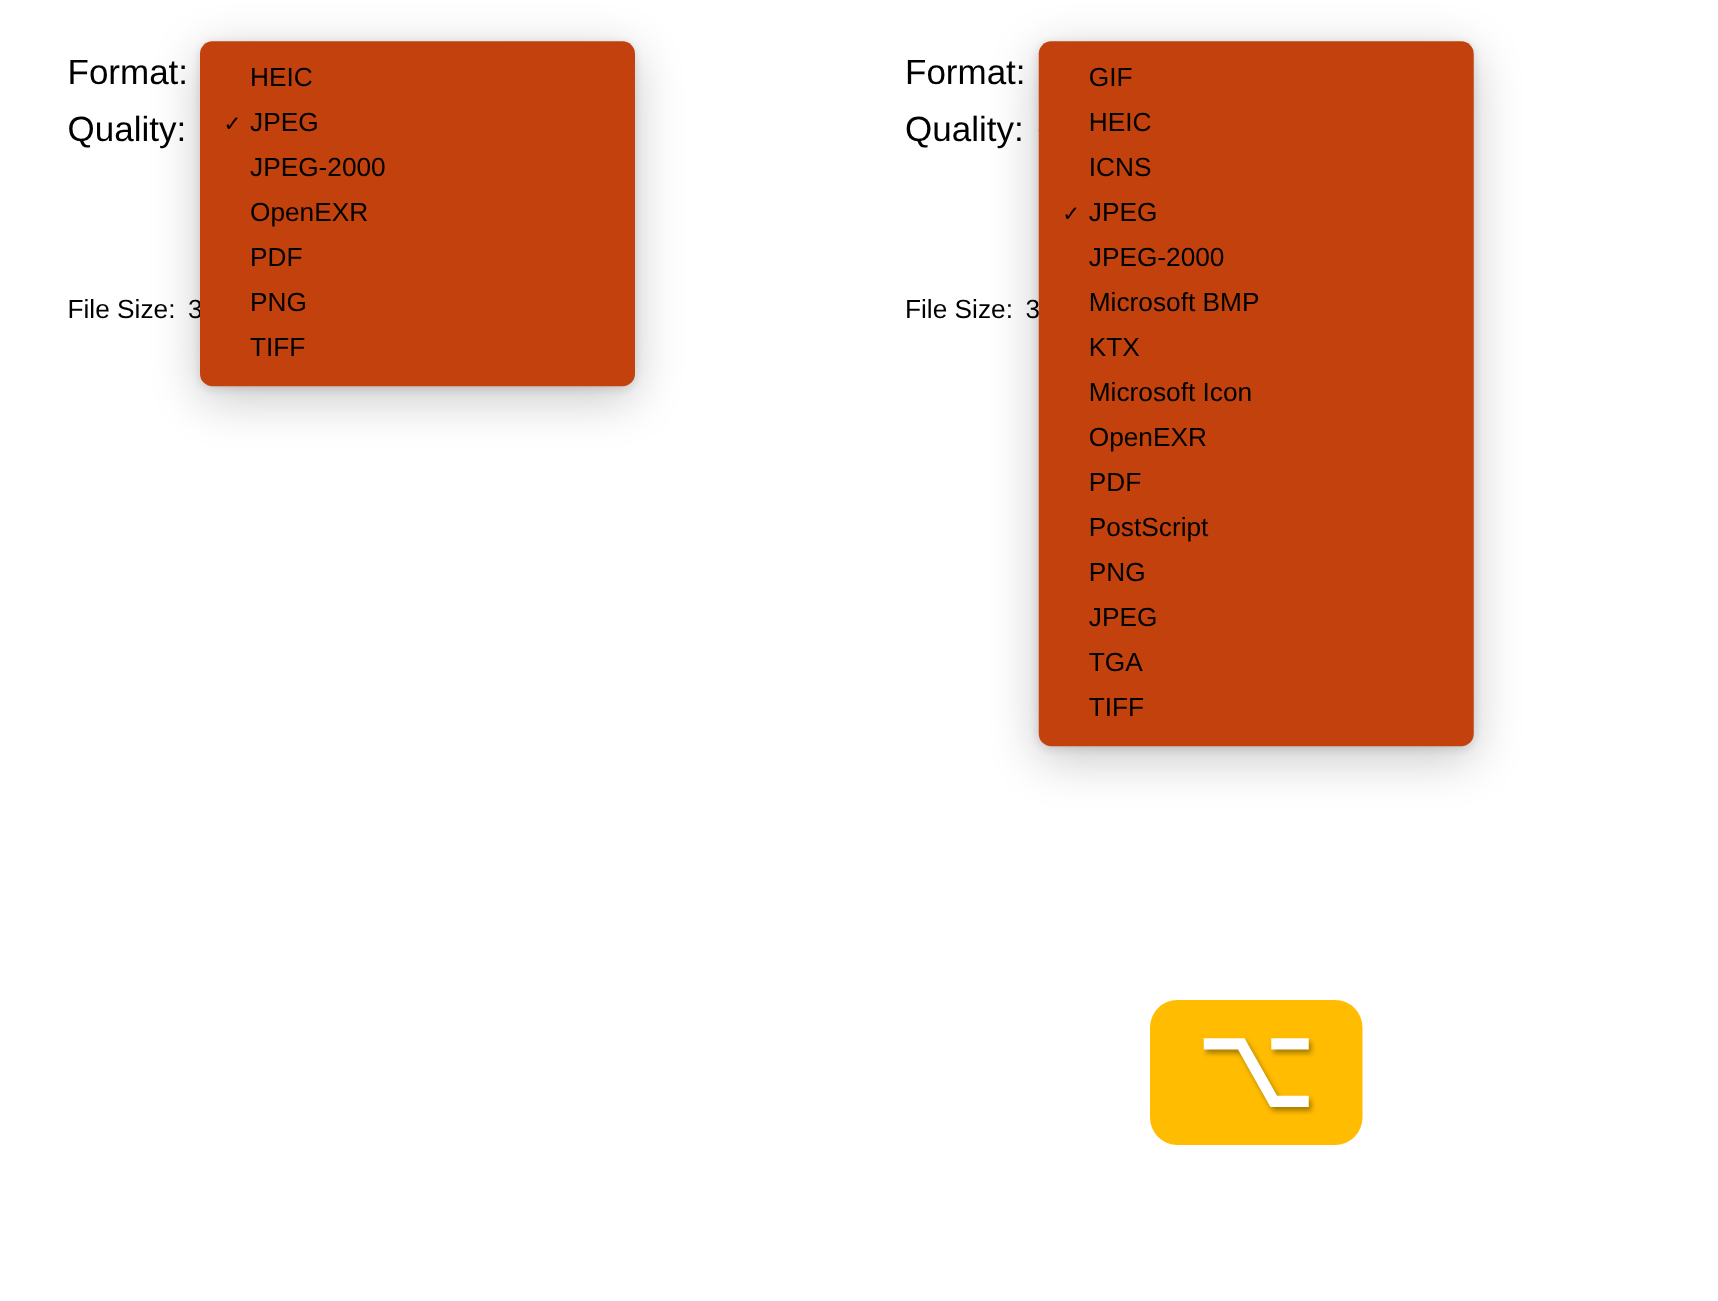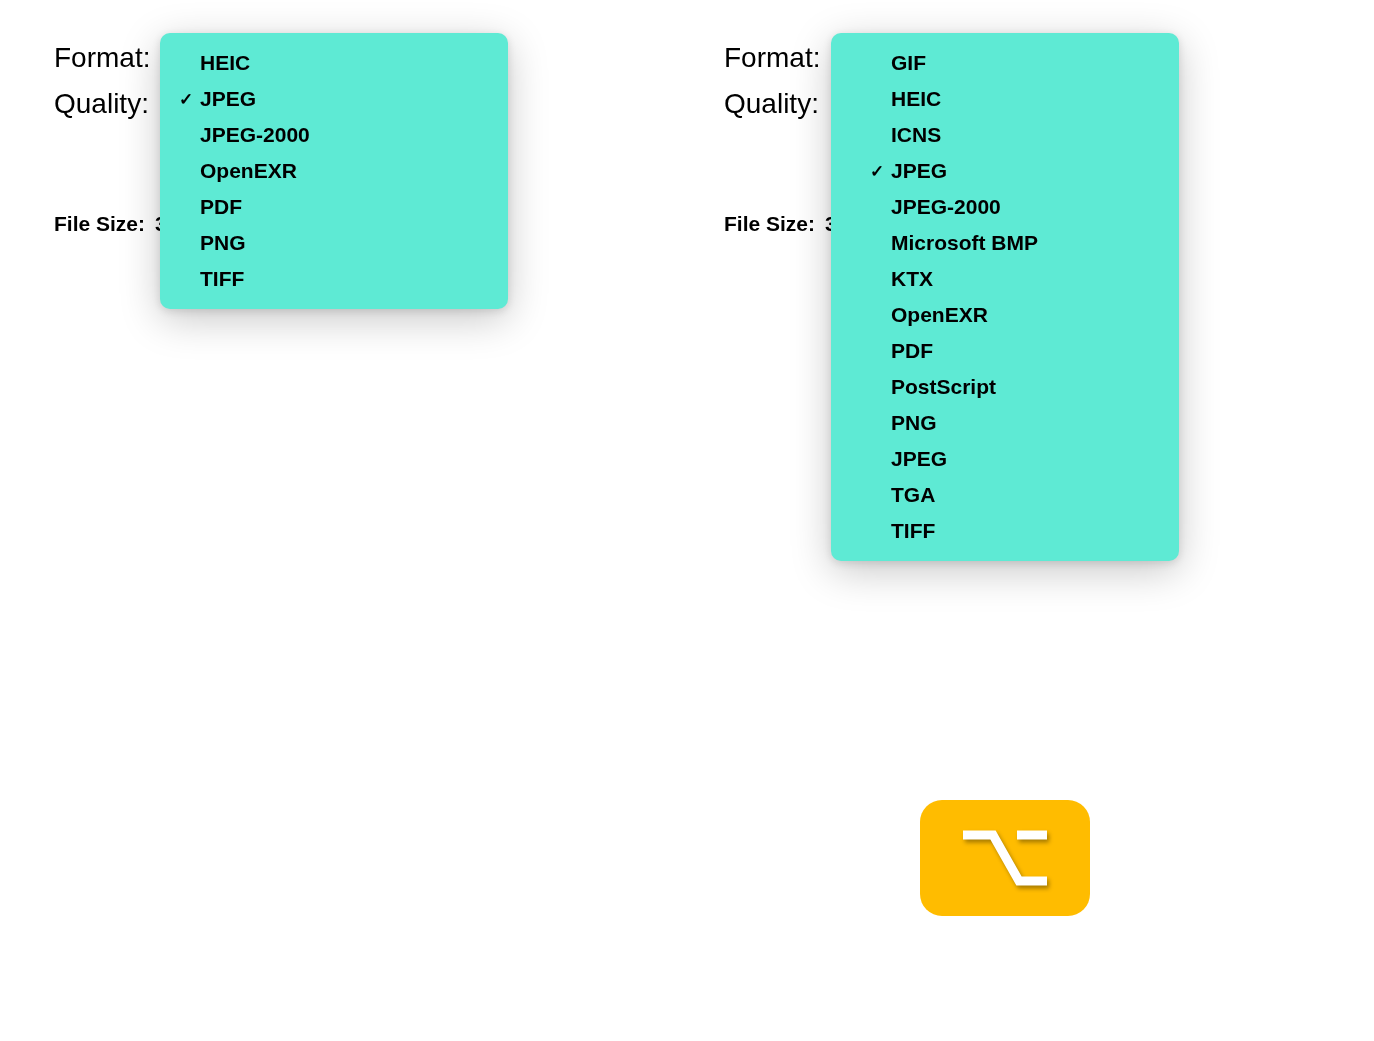--- a/index.html
+++ b/index.html
@@ -38,48 +38,45 @@
       text-align: right;
     }
     .quality-dot {
       width: 6px;
       height: 6px;
       background: #007aff;
       border-radius: 50%;
       margin-left: 12px;
     }
     .filesize-row {
-      margin-top: 92px;
+      margin-top: 116px;
       font-size: 21px;
       color: #000;
-      font-weight: bold;
     }
     .filesize-row .row-label {
       margin-right: 10px;
     }
     .filesize-value {
       color: #000;
     }
     .dropdown {
       position: absolute;
-      background: #5eead4;
+      background: #c2410c;
       border-radius: 10px;
       box-shadow: 0 10px 40px rgba(0,0,0,0.22), 0 2px 8px rgba(0,0,0,0.12);
       padding: 12px 0;
       min-width: 348px;
-      font-weight: bold;
     }
     .dropdown-left {
       left: 160px;
       top: 33px;
     }
     .dropdown-right {
       left: 831px;
       top: 33px;
-      padding-left: 20px;
     }
     .dropdown-item {
       display: flex;
       align-items: center;
       padding: 6px 24px 6px 12px;
       font-size: 21px;
       color: #000;
       cursor: pointer;
     }
     .dropdown-check {
@@ -197,20 +194,24 @@
       <div class="dropdown-item">
         <span class="dropdown-check"></span>
         <span class="dropdown-text">Microsoft BMP</span>
       </div>
       <div class="dropdown-item">
         <span class="dropdown-check"></span>
         <span class="dropdown-text">KTX</span>
       </div>
       <div class="dropdown-item">
         <span class="dropdown-check"></span>
+        <span class="dropdown-text">Microsoft Icon</span>
+      </div>
+      <div class="dropdown-item">
+        <span class="dropdown-check"></span>
         <span class="dropdown-text">OpenEXR</span>
       </div>
       <div class="dropdown-item">
         <span class="dropdown-check"></span>
         <span class="dropdown-text">PDF</span>
       </div>
       <div class="dropdown-item">
         <span class="dropdown-check"></span>
         <span class="dropdown-text">PostScript</span>
       </div>

